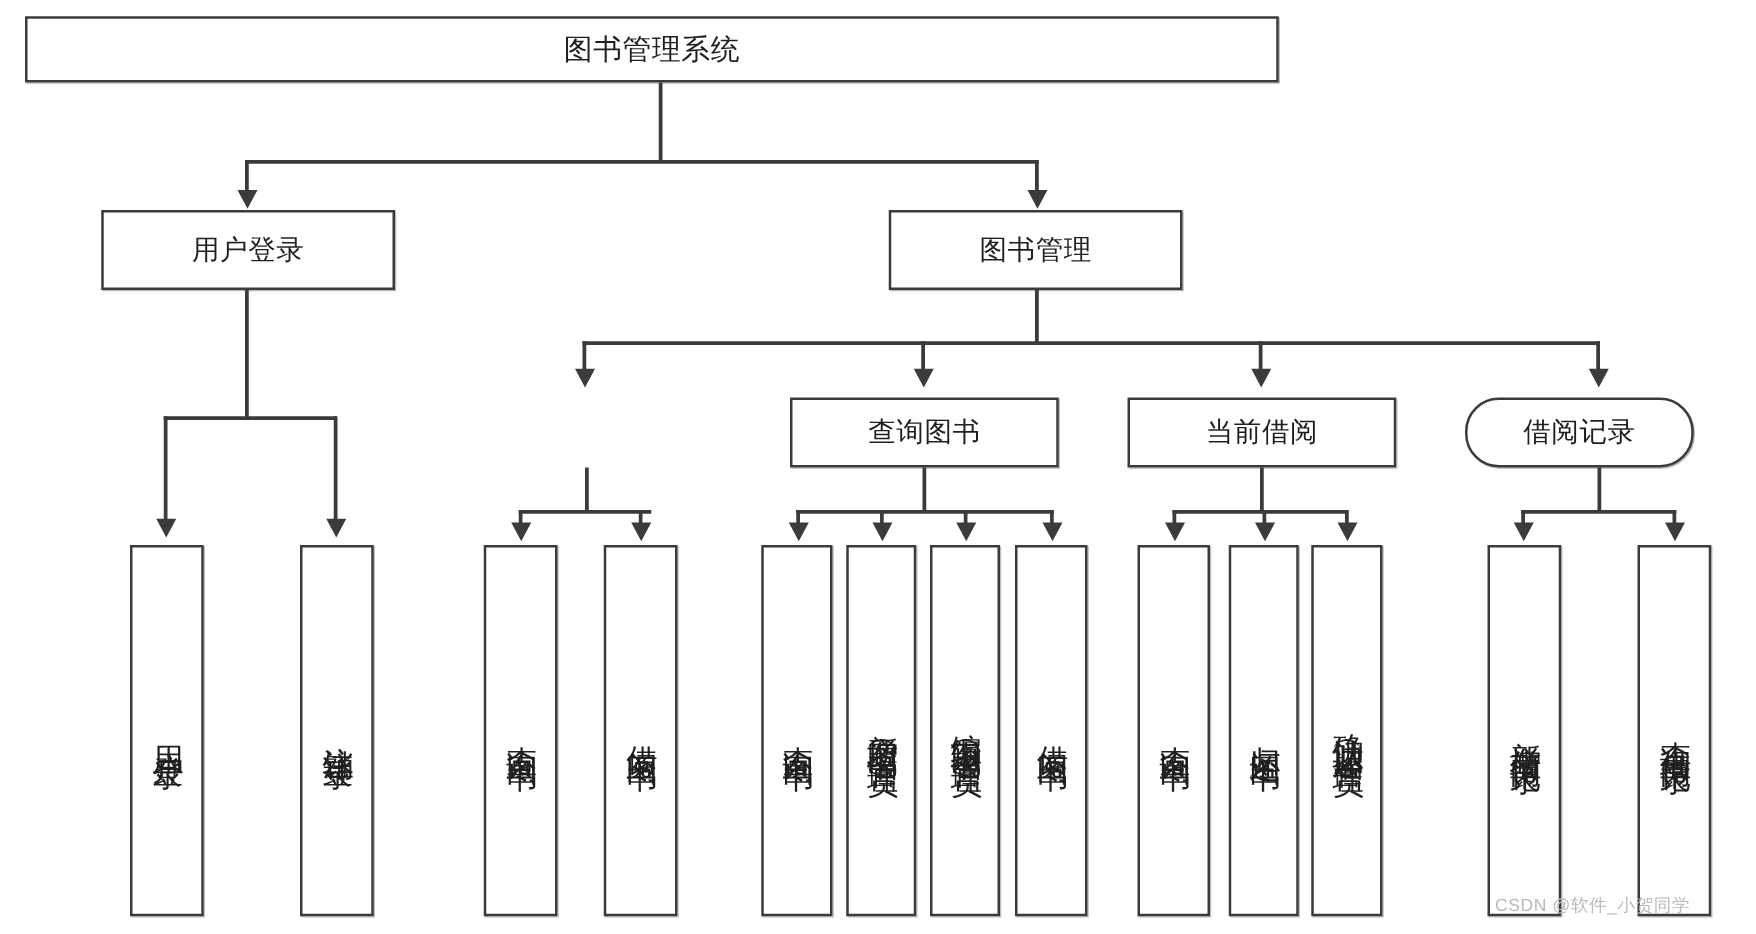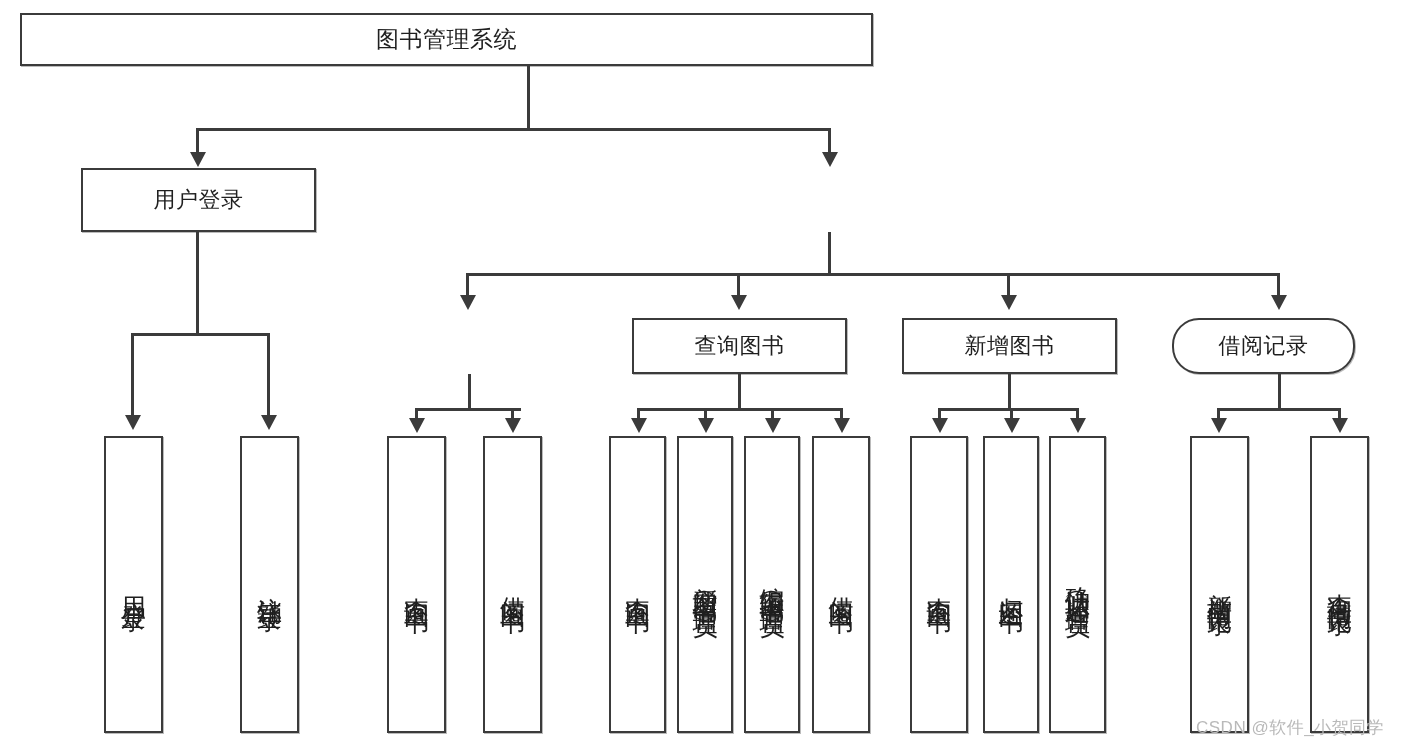--- a/index.html
+++ b/index.html
@@ -69,48 +69,51 @@
     position:absolute;
     width:0;height:0;
     border-left:8px solid transparent;
     border-right:8px solid transparent;
     border-top:15px solid #3b3b3b;
   }
 
   
   .watermark{
     position:absolute;
-    font-size:17px;
+    font-size:14px;
     color:#b9b9b9;
     white-space:nowrap;
     letter-spacing:.5px;
   }
 </style>
 </head>
 <body>
 
 <div id="canvas">
 
-  <div class="box horiz title" style="left:20px;top:13px;width:853px;height:53px;">
+  <div class="box horiz title" style="left:20px;top:13px;width:1003px;height:53px;">
     <span class="label">图书管理系统</span>
   </div>
 
   <div class="vline" style="left:527px;top:66px;height:63px;"></div>
 
   <div class="hline" style="left:196px;top:128px;width:635px;"></div>
 
   <div class="vline" style="left:196px;top:128px;height:26px;"></div>
   <div class="arrow" style="left:190px;top:152px;"></div>
   <div class="vline" style="left:828px;top:128px;height:26px;"></div>
   <div class="arrow" style="left:822px;top:152px;"></div>
 
   <div class="box horiz" style="left:81px;top:168px;width:235px;height:64px;">
     <span class="label">用户登录</span>
   </div>
 
+  <div class="box horiz" style="left:711px;top:168px;width:235px;height:64px;">
+    <span class="label">图书管理</span>
+  </div>
 
   <div class="vline" style="left:196px;top:232px;height:102px;"></div>
   <div class="hline" style="left:131px;top:333px;width:138px;"></div>
   <div class="vline" style="left:131px;top:333px;height:84px;"></div>
   <div class="arrow" style="left:125px;top:415px;"></div>
   <div class="vline" style="left:267px;top:333px;height:84px;"></div>
   <div class="arrow" style="left:261px;top:415px;"></div>
 
   <div class="vline" style="left:828px;top:232px;height:42px;"></div>
   <div class="hline" style="left:466px;top:273px;width:814px;"></div>
@@ -120,21 +123,21 @@
   <div class="arrow" style="left:731px;top:295px;"></div>
   <div class="vline" style="left:1007px;top:273px;height:24px;"></div>
   <div class="arrow" style="left:1001px;top:295px;"></div>
   <div class="vline" style="left:1277px;top:273px;height:24px;"></div>
   <div class="arrow" style="left:1271px;top:295px;"></div>
 
   <div class="box horiz" style="left:632px;top:318px;width:215px;height:56px;">
     <span class="label">查询图书</span>
   </div>
   <div class="box horiz" style="left:902px;top:318px;width:215px;height:56px;">
-    <span class="label">新增图书</span>
+    <span class="label">当前借阅</span>
   </div>
   <div class="box horiz" style="left:1172px;top:318px;width:183px;height:56px;border-radius:27px;">
     <span class="label">借阅记录</span>
   </div>
 
   <div class="vline" style="left:468px;top:374px;height:36px;"></div>
   <div class="hline" style="left:415px;top:408px;width:106px;"></div>
   <div class="vline" style="left:415px;top:408px;height:12px;"></div>
   <div class="arrow" style="left:409px;top:418px;"></div>
   <div class="vline" style="left:511px;top:408px;height:12px;"></div>

